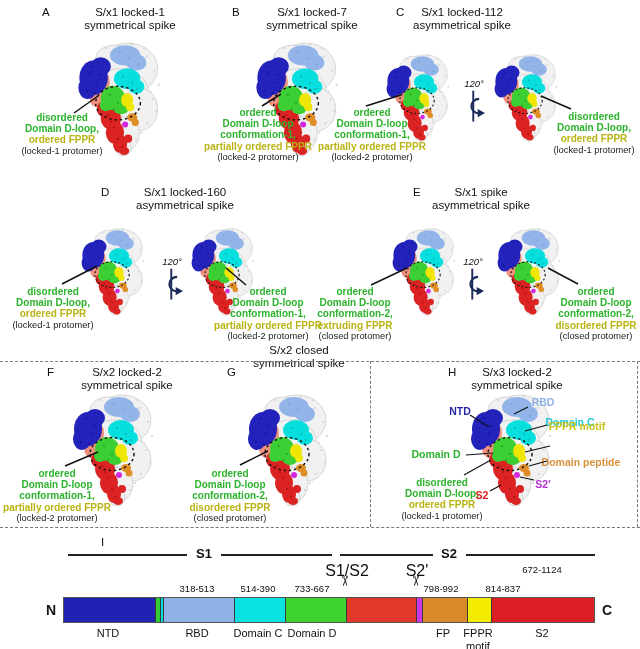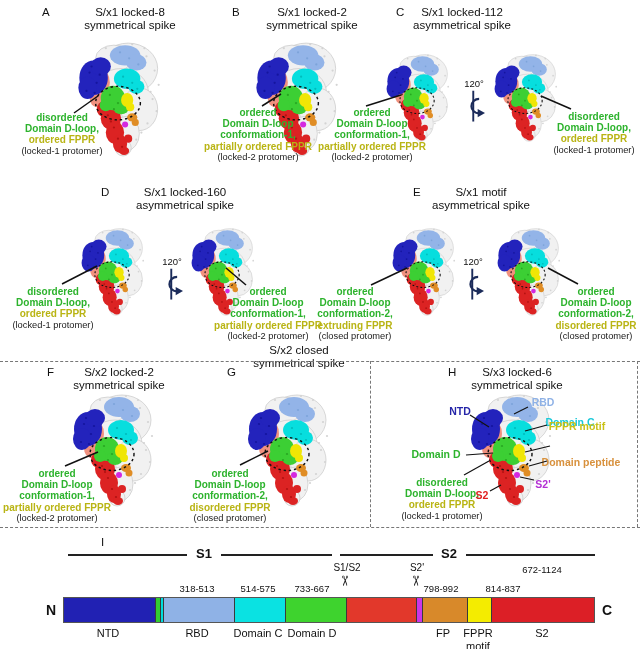--- a/index.html
+++ b/index.html
@@ -7,31 +7,31 @@
        font-family:"Liberation Sans","DejaVu Sans",sans-serif;color:#111;}
   .letter{position:absolute;font-size:11.5px;font-weight:500;color:#111;}
   .ptitle{position:absolute;width:170px;transform:translateX(-50%);text-align:center;
           font-size:11.5px;line-height:13px;color:#111;}
   .spike{position:absolute;}
   .ann{position:absolute;transform:translateX(-50%);text-align:center;line-height:11.2px;white-space:nowrap;}
   .ann .g{display:block;color:#2db32d;font-weight:bold;font-size:10px;}
   .ann .o{display:block;color:#b9b414;font-weight:bold;font-size:10px;}
   .ann .k{display:block;color:#1a1a1a;font-weight:normal;font-size:9.3px;}
   .rot{position:absolute;transform:translateX(-50%);text-align:center;}
-  .rot .deg{font-size:9.5px;color:#111;display:block;margin-bottom:1px;}
+  .rot .deg{font-size:9.5px;color:#111;display:block;margin-bottom:1px;font-style:italic;}
   .hlab{position:absolute;transform:translate(-50%,-50%);font-size:10.5px;font-weight:bold;white-space:nowrap;}
   .c-ntd{color:#2525a8;} .c-rbd{color:#8fb2e6;} .c-domc{color:#19c9d9;}
   .c-fppr{color:#c9c116;} .c-fp{color:#d8913d;} .c-s2p{color:#b42fd4;}
   .c-s2{color:#e02020;} .c-domd{color:#2db32d;}
   .dash-h{position:absolute;border-top:1.5px dashed #777;height:0;}
   .dash-v{position:absolute;border-left:1.5px dashed #777;width:0;}
   
   .bracket-line{position:absolute;border-top:2px solid #222;height:0;}
   .bracket-lab{position:absolute;transform:translateX(-50%);font-size:13px;font-weight:bold;color:#111;}
-  .cleave-lab{position:absolute;transform:translateX(-50%);font-size:10px;color:#111;}
+  .cleave-lab{position:absolute;transform:translateX(-50%);font-size:16px;color:#111;}
   .scissors{position:absolute;transform:translate(-50%,-50%) rotate(90deg);font-size:14px;color:#111;line-height:14px;}
   .rangenum{position:absolute;transform:translateX(-50%);font-size:9.5px;color:#111;white-space:nowrap;}
   .bar{position:absolute;left:63px;top:597px;width:532px;height:26px;border:1px solid #555;
        box-sizing:border-box;display:flex;}
   .seg{height:100%;border-left:1px solid #3a3a3a;box-sizing:border-box;}
   .seg:first-child{border-left:none;}
   .terminus{position:absolute;font-size:14px;font-weight:bold;color:#111;}
   .seglab{position:absolute;transform:translateX(-50%);font-size:11px;color:#111;text-align:center;line-height:12.5px;white-space:nowrap;}
   .overlay{position:absolute;left:0;top:0;pointer-events:none;}
 </style>
@@ -150,42 +150,42 @@
       </g>
       <g id="rotG" fill="none" stroke="#1b2b5a">
         <line x1="15" y1="1" x2="15" y2="43" stroke-width="2.6"></line>
         <path d="M23,12 A10.5,10 0 1 0 23,32" stroke-width="3"></path>
         <polygon points="21,26 31,31.5 21,37" fill="#1b2b5a" stroke="none"></polygon>
       </g>
     </defs>
   </svg>
 
   <span class="letter" style="left:42px;top:6px">A</span>
-  <div class="ptitle" style="left:130px;top:6px"><span>S/x1 locked-8</span><br><span>symmetrical spike</span></div>
+  <div class="ptitle" style="left:130px;top:6px"><span>S/x1 locked-1</span><br><span>symmetrical spike</span></div>
 
   <span class="letter" style="left:232px;top:6px">B</span>
-  <div class="ptitle" style="left:312px;top:6px"><span>S/x1 locked-2</span><br><span>symmetrical spike</span></div>
+  <div class="ptitle" style="left:312px;top:6px"><span>S/x1 locked-7</span><br><span>symmetrical spike</span></div>
 
   <span class="letter" style="left:396px;top:6px">C</span>
   <div class="ptitle" style="left:462px;top:6px"><span>S/x1 locked-112</span><br><span>asymmetrical spike</span></div>
 
   <span class="letter" style="left:101px;top:186px">D</span>
   <div class="ptitle" style="left:185px;top:186px"><span>S/x1 locked-160</span><br><span>asymmetrical spike</span></div>
 
   <span class="letter" style="left:413px;top:186px">E</span>
-  <div class="ptitle" style="left:481px;top:186px"><span>S/x1 motif</span><br><span>asymmetrical spike</span></div>
+  <div class="ptitle" style="left:481px;top:186px"><span>S/x1 spike</span><br><span>asymmetrical spike</span></div>
 
   <span class="letter" style="left:47px;top:366px">F</span>
-  <div class="ptitle" style="left:119px;top:366px"><span>S/x2 locked-2</span><br><span>symmetrical spike</span></div>
+  <div class="ptitle" style="left:127px;top:366px"><span>S/x2 locked-2</span><br><span>symmetrical spike</span></div>
 
   <span class="letter" style="left:227px;top:366px">G</span>
   <div class="ptitle" style="left:299px;top:344px"><span>S/x2 closed</span><br><span>symmetrical spike</span></div>
 
   <span class="letter" style="left:448px;top:366px">H</span>
-  <div class="ptitle" style="left:517px;top:366px"><span>S/x3 locked-6</span><br><span>symmetrical spike</span></div>
+  <div class="ptitle" style="left:517px;top:366px"><span>S/x3 locked-2</span><br><span>symmetrical spike</span></div>
 
   <svg class="spike" style="left:64px;top:36px" width="108" height="122" viewBox="0 0 100 120">
       <use href="#spikeG"></use>
     </svg>
   <svg class="spike" style="left:242px;top:36px" width="108" height="122" viewBox="0 0 100 120">
       <use href="#spikeG"></use>
     </svg>
   <svg class="spike" style="left:378px;top:40px" width="78" height="112" viewBox="0 0 100 120">
       <use href="#spikeG"></use>
     </svg>
@@ -357,21 +357,21 @@
   <span class="bracket-lab" style="left:449px;top:546px">S2</span>
   <div class="bracket-line" style="left:466px;top:554px;width:129px"></div>
 
   <span class="cleave-lab" style="left:347px;top:562px">S1/S2</span>
   <span class="scissors" style="left:345px;top:581px">✂</span>
   <span class="cleave-lab" style="left:417px;top:562px">S2'</span>
   <span class="scissors" style="left:416px;top:581px">✂</span>
 
   <span class="rangenum" style="left:108px;top:612px">17-292</span>
   <span class="rangenum" style="left:197px;top:583px">318-513</span>
-  <span class="rangenum" style="left:258px;top:583px">514-575</span>
+  <span class="rangenum" style="left:258px;top:583px">514-390</span>
   <span class="rangenum" style="left:312px;top:583px">733-667</span>
   <span class="rangenum" style="left:441px;top:583px">798-992</span>
   <span class="rangenum" style="left:503px;top:583px">814-837</span>
   <span class="rangenum" style="left:542px;top:564px">672-1124</span>
 
   <span class="terminus" style="left:46px;top:602px">N</span>
   <span class="terminus" style="left:602px;top:602px">C</span>
 
   <div class="bar">
     <div class="seg" style="width:91px;background:#2121b3"></div>

